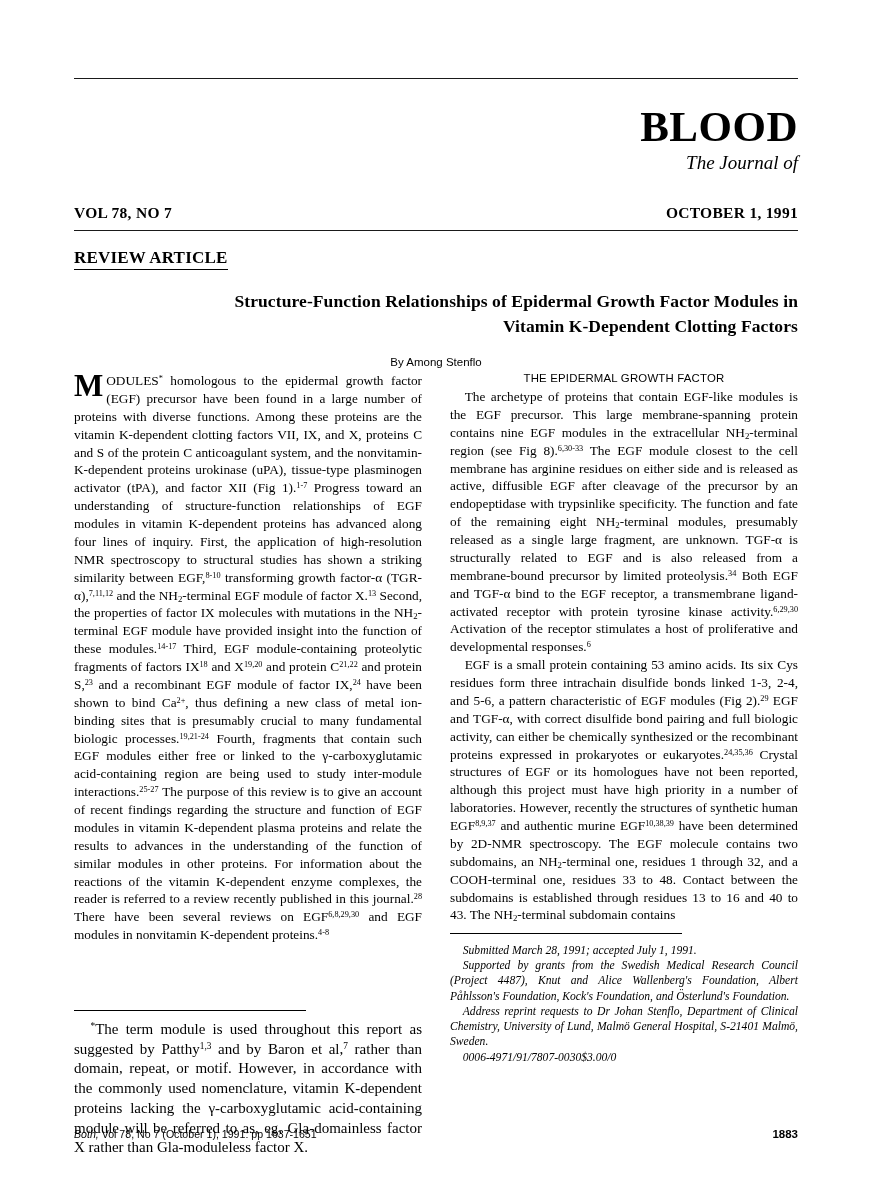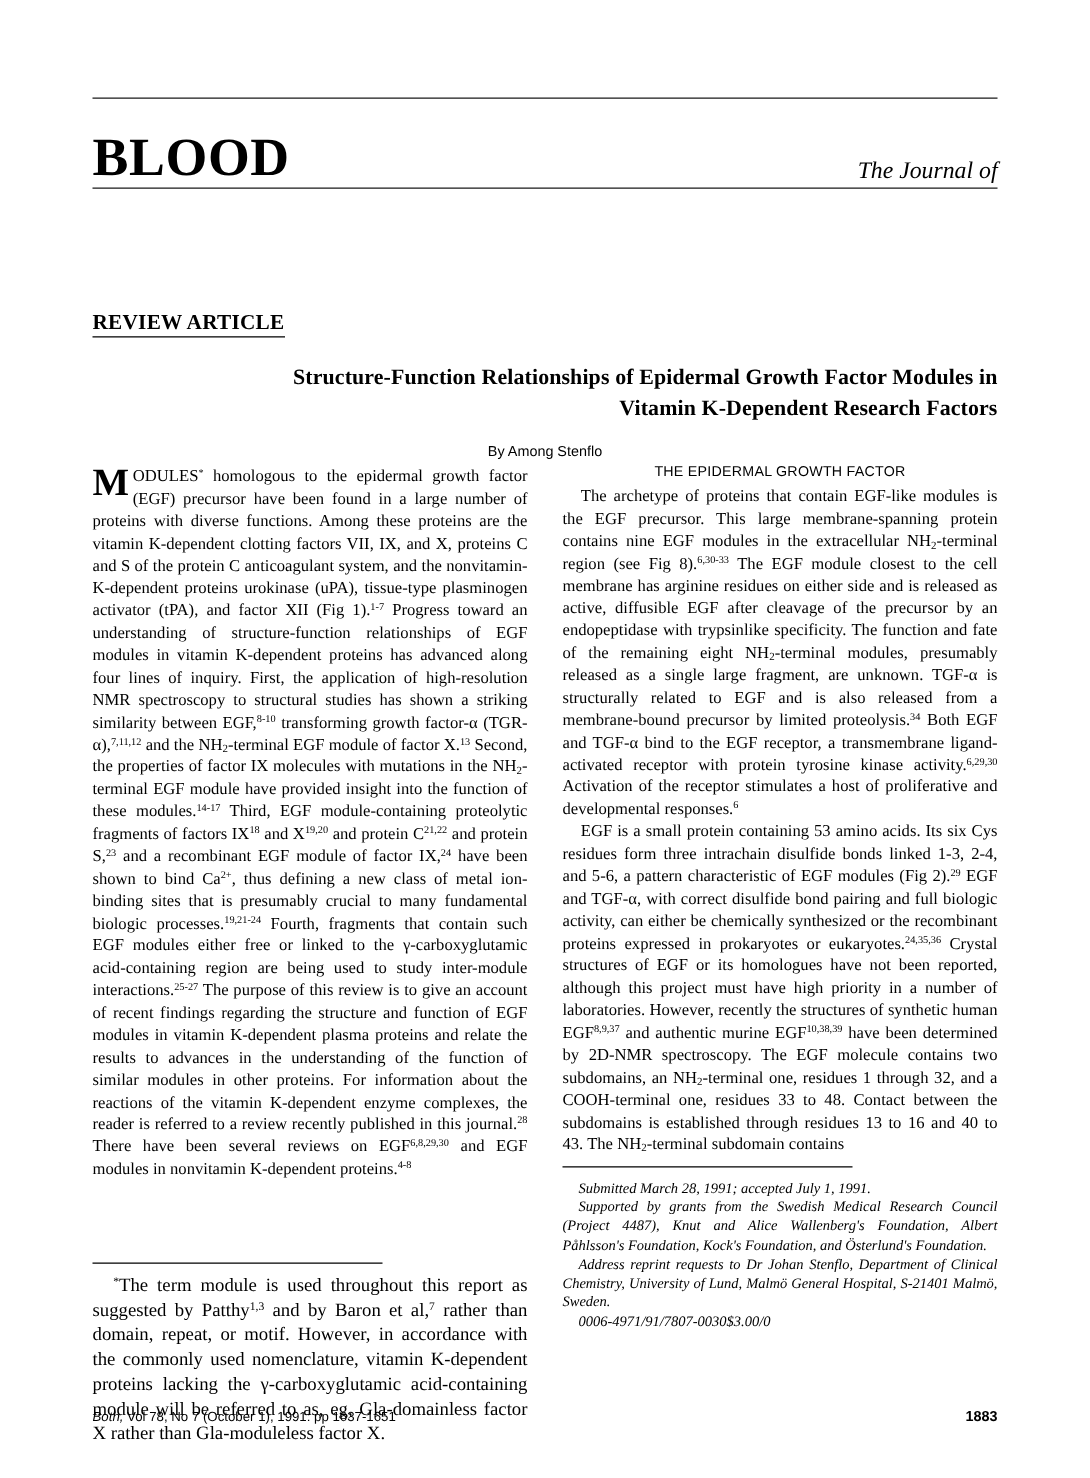--- a/index.html
+++ b/index.html
@@ -31,20 +31,21 @@
   .masthead {
     position: absolute;
     left: 74px; top: 78px;
     width: 724px;
   }
   .masthead-row {
     display: flex;
     align-items: flex-end;
     justify-content: space-between;
     padding-top: 26px;
+    flex-direction: column;
   }
   .blood-logo {
     font-family: "Liberation Serif", "DejaVu Serif", serif;
     font-weight: bold;
     font-size: 43px;
     letter-spacing: 0.5px;
     line-height: 1;
     padding-bottom: 2px;
   }
   .journal-lines {
@@ -205,29 +206,33 @@
   <div class="masthead">
     <hr class="rule">
 
     <div class="masthead-row">
       <div class="blood-logo">BLOOD</div>
       <div class="journal-lines">
         <div class="journal-line1">The Journal of</div>
       </div>
     </div>
 
+    <div class="volume-row">
+      <div>VOL 78, NO 7</div>
+      <div>OCTOBER 1, 1991</div>
+    </div>
 
     <hr class="rule">
   </div>
 
   <div class="article-head">
     <div class="review-label">REVIEW ARTICLE</div>
     <div class="article-title">
       <span>Structure-Function Relationships of Epidermal Growth Factor Modules in</span><br>
-      <span>Vitamin K-Dependent Research Factors</span>
+      <span>Vitamin K-Dependent Clotting Factors</span>
     </div>
     <div class="byline">By Among Stenflo</div>
   </div>
 
   <div class="cols">
 
     <div class="col col-left">
       <div class="body-text">
         <p class="dropcap-para"><span class="dropcap">M</span><span>ODULES</span><sup>*</sup><span> homologous to the epidermal growth factor (EGF) precursor have been found in a large number of proteins with diverse functions. Among these proteins are the vitamin K-dependent clotting factors VII, IX, and X, proteins C and S of the protein C anticoagulant system, and the nonvitamin-K-dependent proteins urokinase (uPA), tissue-type plasminogen activator (tPA), and factor XII (Fig 1).</span><sup>1-7</sup><span> Progress toward an understanding of structure-function relationships of EGF modules in vitamin K-dependent proteins has advanced along four lines of inquiry. First, the application of high-resolution NMR spectroscopy to structural studies has shown a striking similarity between EGF,</span><sup>8-10</sup><span> transforming growth factor-α (TGR-α),</span><sup>7,11,12</sup><span> and the NH</span><sub>2</sub><span>-terminal EGF module of factor X.</span><sup>13</sup><span> Second, the properties of factor IX molecules with mutations in the NH</span><sub>2</sub><span>-terminal EGF module have provided insight into the function of these modules.</span><sup>14-17</sup><span> Third, EGF module-containing proteolytic fragments of factors IX</span><sup>18</sup><span> and X</span><sup>19,20</sup><span> and protein C</span><sup>21,22</sup><span> and protein S,</span><sup>23</sup><span> and a recombinant EGF module of factor IX,</span><sup>24</sup><span> have been shown to bind Ca</span><sup>2+</sup><span>, thus defining a new class of metal ion-binding sites that is presumably crucial to many fundamental biologic processes.</span><sup>19,21-24</sup><span> Fourth, fragments that contain such EGF modules either free or linked to the γ-carboxyglutamic acid-containing region are being used to study inter-module interactions.</span><sup>25-27</sup><span> The purpose of this review is to give an account of recent findings regarding the structure and function of EGF modules in vitamin K-dependent plasma proteins and relate the results to advances in the understanding of the function of similar modules in other proteins. For information about the reactions of the vitamin K-dependent enzyme complexes, the reader is referred to a review recently published in this journal.</span><sup>28</sup><span> There have been several reviews on EGF</span><sup>6,8,29,30</sup><span> and EGF modules in nonvitamin K-dependent proteins.</span><sup>4-8</sup></p>
       </div>

